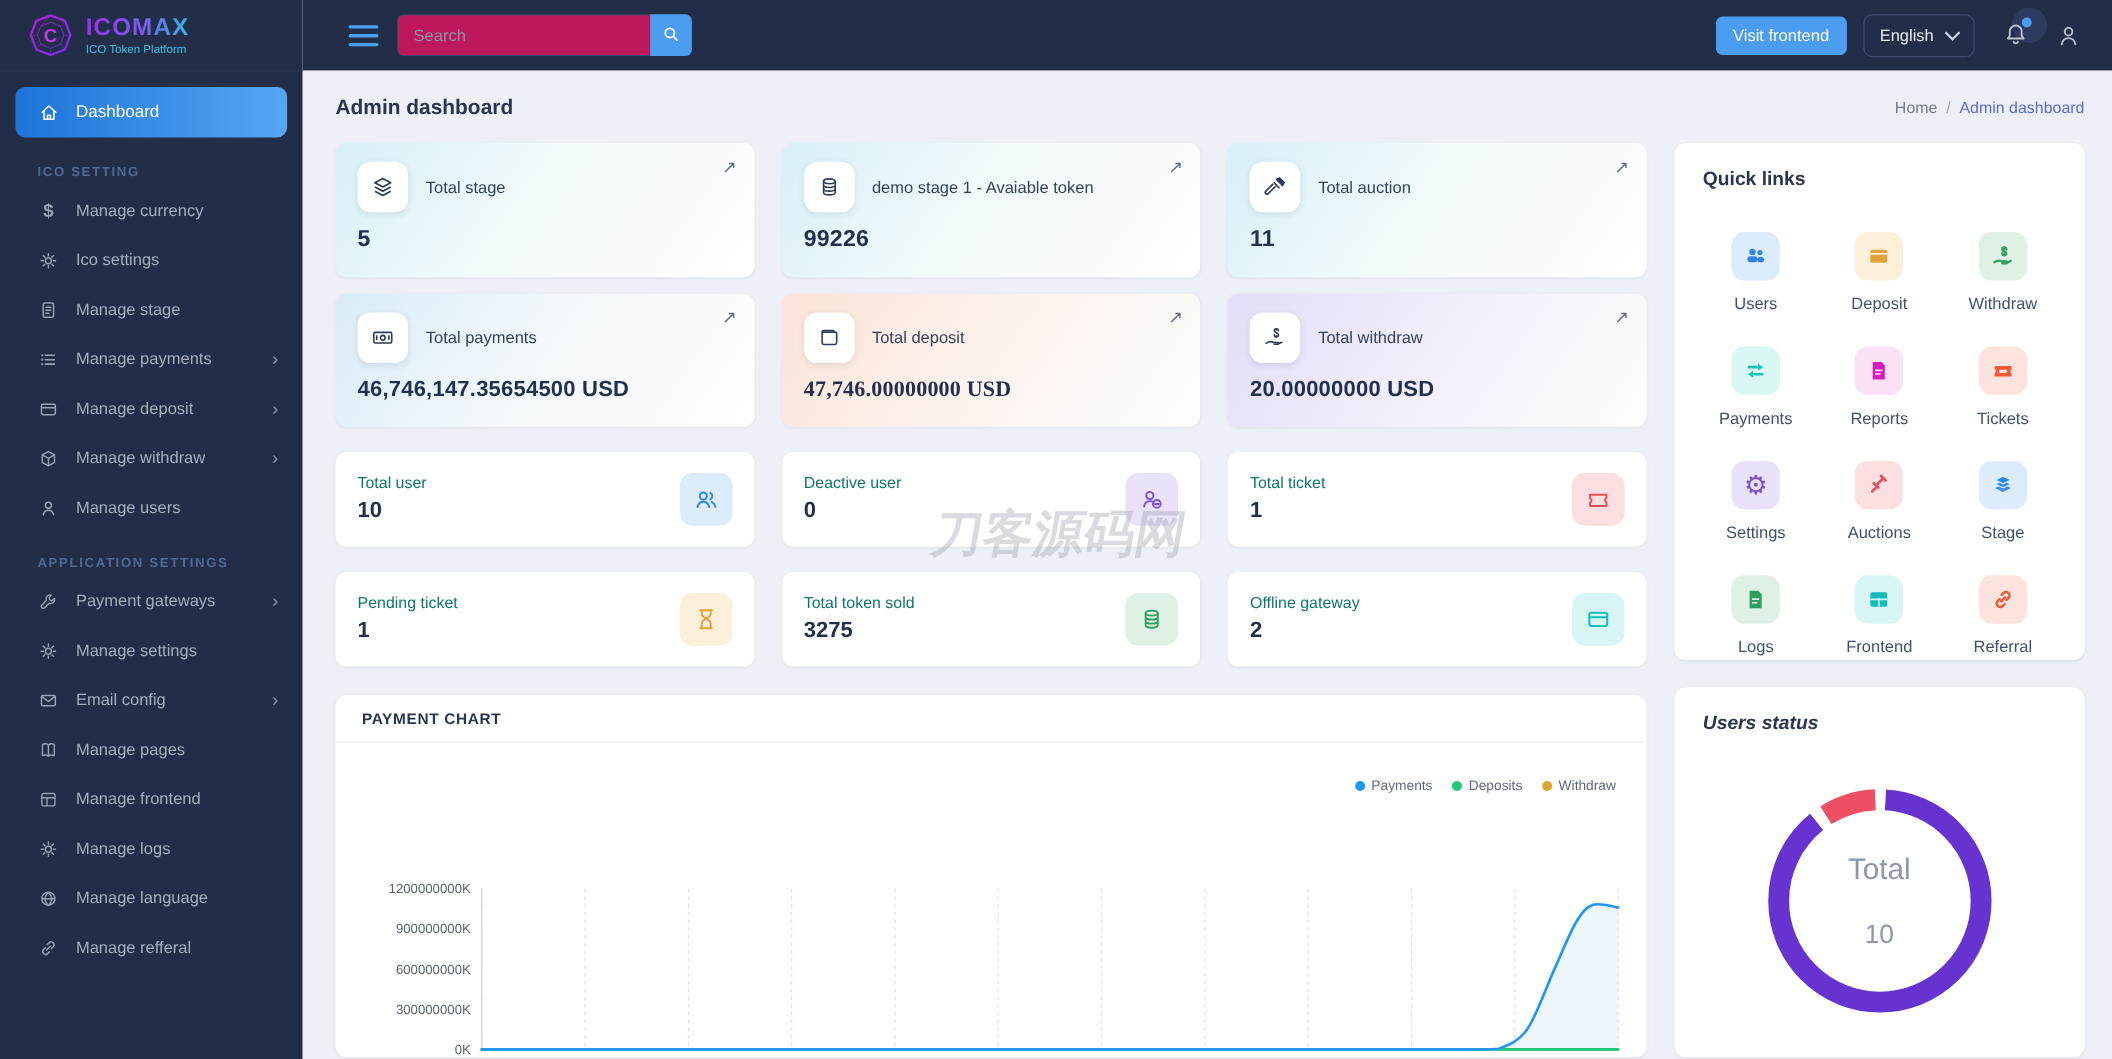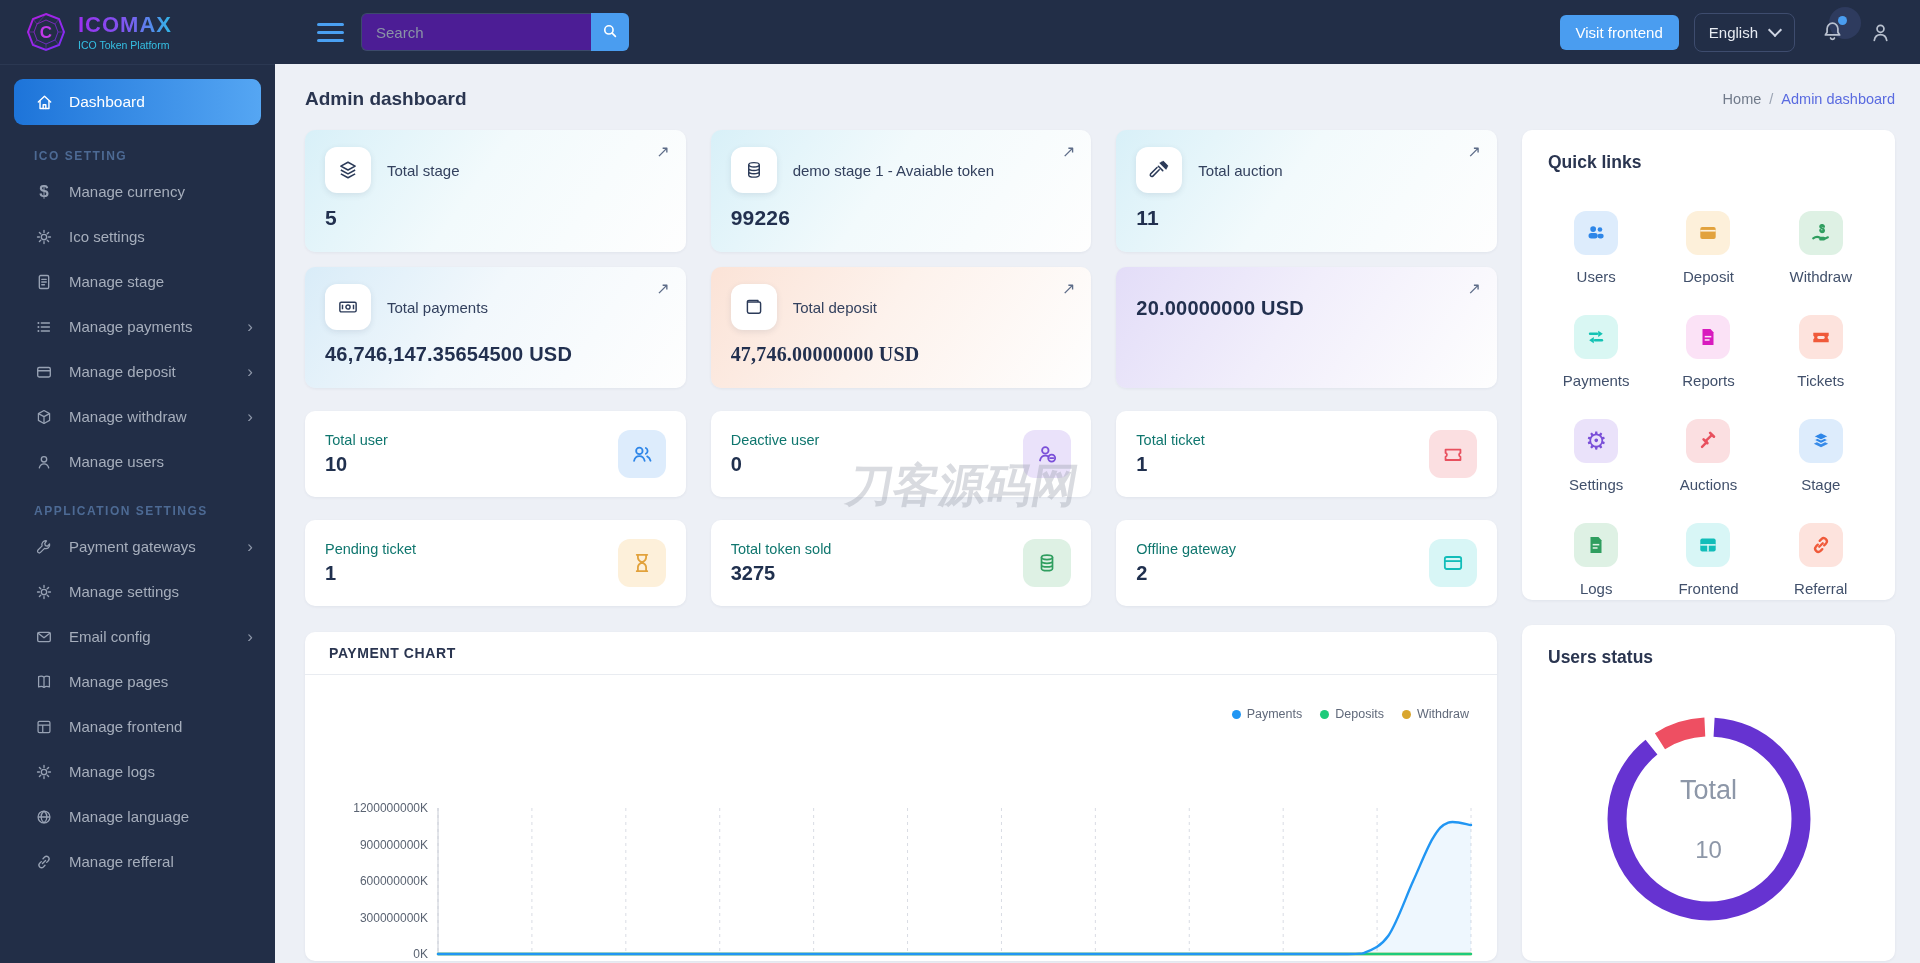--- a/index.html
+++ b/index.html
@@ -22,21 +22,21 @@
   .nav-item{display:flex;align-items:center;height:45px;padding:0 22px 0 34px;color:#a6aebc;font-size:15px;cursor:pointer;}
   .nicon{width:20px;height:20px;margin-right:15px;display:flex;align-items:center;justify-content:center;color:#98a2b4;flex:0 0 auto;}
   .nicon svg{display:block;}
   .dollar-glyph{font-size:17px;font-weight:bold;line-height:1;}
   .chev{margin-left:auto;color:#8d96a8;font-size:17px;line-height:1;}
   
   .header{position:absolute;left:275px;top:0;right:0;height:64px;background:#222e47;display:flex;align-items:center;z-index:15;}
   .hamburger{margin-left:42px;width:27px;cursor:pointer;}
   .hamburger i{display:block;height:3px;border-radius:2px;background:#4aa0f2;margin:5px 0;}
   .searchbox{display:flex;margin-left:17px;height:38px;}
-  .searchbox input{width:230px;height:38px;background:#4c1d95;border:1px solid #3c4a6b;border-right:none;
+  .searchbox input{width:230px;height:38px;background:#be185d;border:1px solid #3c4a6b;border-right:none;
       border-radius:6px 0 0 6px;color:#cfd6e2;font-size:15px;padding:0 14px;outline:none;box-sizing:border-box;
       font-family:"Liberation Sans",sans-serif;}
   .searchbox input::placeholder{color:#8a94a6;}
   .search-btn{width:38px;height:38px;background:#4a9df0;border:none;border-radius:0 6px 6px 0;cursor:pointer;
       display:flex;align-items:center;justify-content:center;}
   .header-right{margin-left:auto;display:flex;align-items:center;margin-right:28px;}
   .visit-btn{background:#4a9df0;color:#fff;border:none;border-radius:6px;height:35px;padding:0 16px;
       font-size:15px;cursor:pointer;font-family:"Liberation Sans",sans-serif;}
   .lang-select{margin-left:15px;height:37px;border:1px solid #3e4c6e;border-radius:8px;display:flex;align-items:center;
       padding:0 14px;color:#e8ecf2;font-size:15px;cursor:pointer;}
@@ -99,21 +99,21 @@
   
   .ql-card{height:470px;box-sizing:border-box;}
   .ql-title{padding:22px 26px 0 26px;font-size:17.5px;font-weight:bold;color:#2a3550;}
   .ql-grid{display:flex;flex-wrap:wrap;padding:38px 18px 0 18px;}
   .ql-item{width:33.33%;text-align:center;margin-bottom:30px;cursor:pointer;}
   .ql-tile{width:44px;height:44px;border-radius:12px;margin:0 auto;display:flex;align-items:center;justify-content:center;}
   .ql-label{margin-top:13px;font-size:15px;color:#41506b;}
   .gear-glyph{font-size:24px;line-height:1;font-family:"DejaVu Sans",sans-serif;}
   
   .us-card{flex:1;margin-top:25px;position:relative;overflow:hidden;min-height:300px;}
-  .us-title{padding:22px 26px 0 26px;font-size:17.5px;font-weight:bold;color:#2a3550;}
+  .us-title{padding:22px 26px 0 26px;font-size:17.5px;font-weight:bold;color:#2a3550;font-style:italic;}
   .donut-wrap{position:relative;width:230px;margin:36px auto 0 auto;}
   .donut-center{position:absolute;left:0;top:0;width:230px;height:230px;display:flex;flex-direction:column;
       align-items:center;justify-content:center;color:#8d97a8;gap:24px;}
   .donut-center .tl{font-size:27px;}
   .donut-center .tv{font-size:24px;margin-top:6px;}
   
   .watermark{position:absolute;left:848px;top:455px;z-index:30;pointer-events:none;
       font-size:46px;font-weight:bold;color:rgba(160,166,178,.40);transform:skewX(-10deg);white-space:nowrap;}
 </style>
 </head>
@@ -415,20 +415,30 @@
                   <path d="M4 5.4A1.4 1.4 0 0 1 5.4 4h8.2v1.4"></path>
                     <path d="M12.8 10.6h.02" stroke-width="2"></path>
                 </svg>
               </span>
               <span class="glabel">Total deposit</span>
             </div>
             <span class="garrow">↗</span>
             <div class="gvalue" style="font-size:20px;font-family:Liberation Serif, serif;">47,746.00000000 USD</div>
           </div>
           <div class="gcard r2 g-lav">
+            <div class="top">
+              <span class="gtile">
+                <svg width="22" height="22" viewBox="0 0 20 20" fill="none" stroke="#2b3a58" stroke-width="1.3" stroke-linecap="round">
+                  <path d="M11.2 2.6v1 M11.2 8.4v1"></path>
+                  <path d="M12.9 4.3a1.7 1.7 0 0 0-3.4 0c0 1.9 3.4 1.3 3.4 3.2a1.7 1.7 0 0 1-3.4 0"></path>
+                  <path d="M2.8 14.6c2.1-1.6 4.3-1.7 6.2-.6h3.6c.9 0 .9 1.4 0 1.4H9.4 M12.6 15.2l3.2-1.4"></path>
+                </svg>
+              </span>
+              <span class="glabel">Total withdraw</span>
+            </div>
             <span class="garrow">↗</span>
             <div class="gvalue" style="font-size:20px;">20.00000000 USD</div>
           </div>
         </div>
 
         <div class="row" style="margin-bottom:23px;">
           <div class="card pcard">
             <div class="pinfo">
               <div class="plabel">Total user</div>
               <div class="pvalue">10</div>

